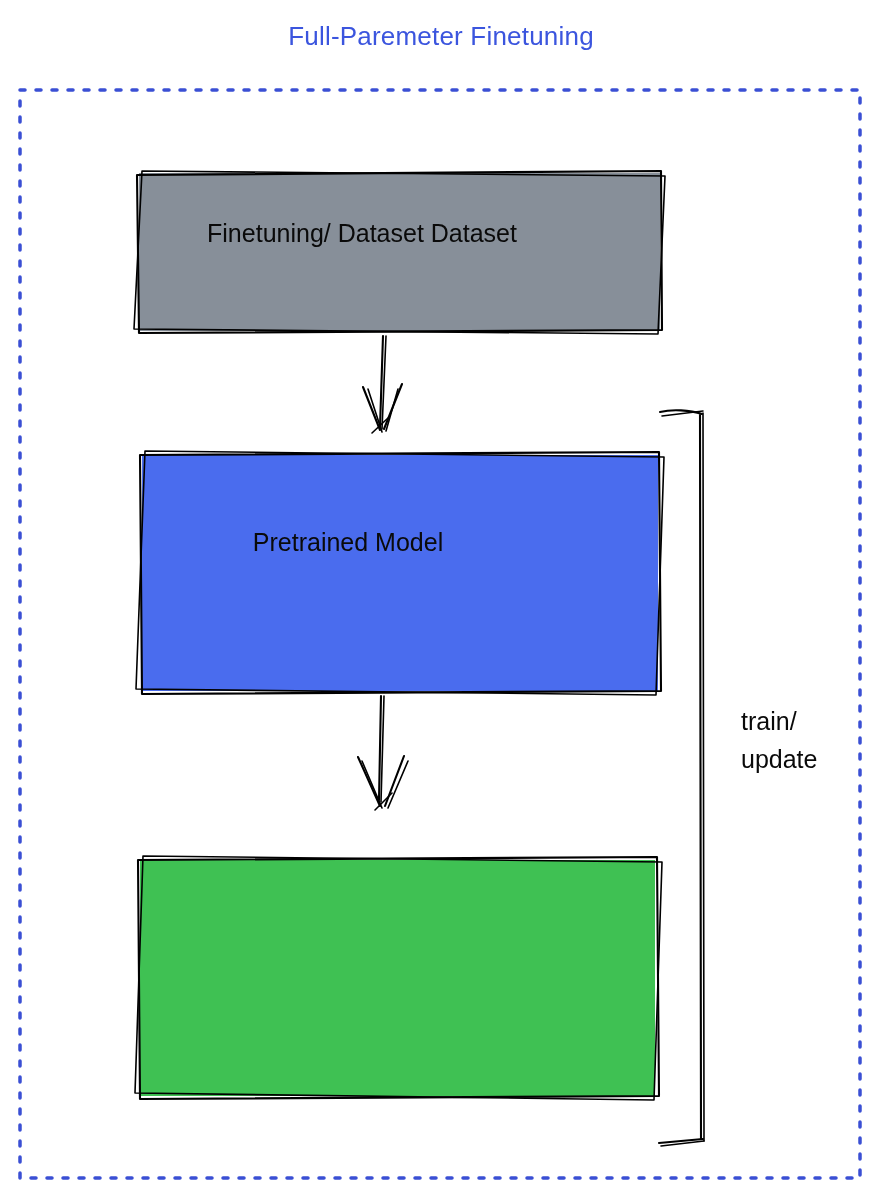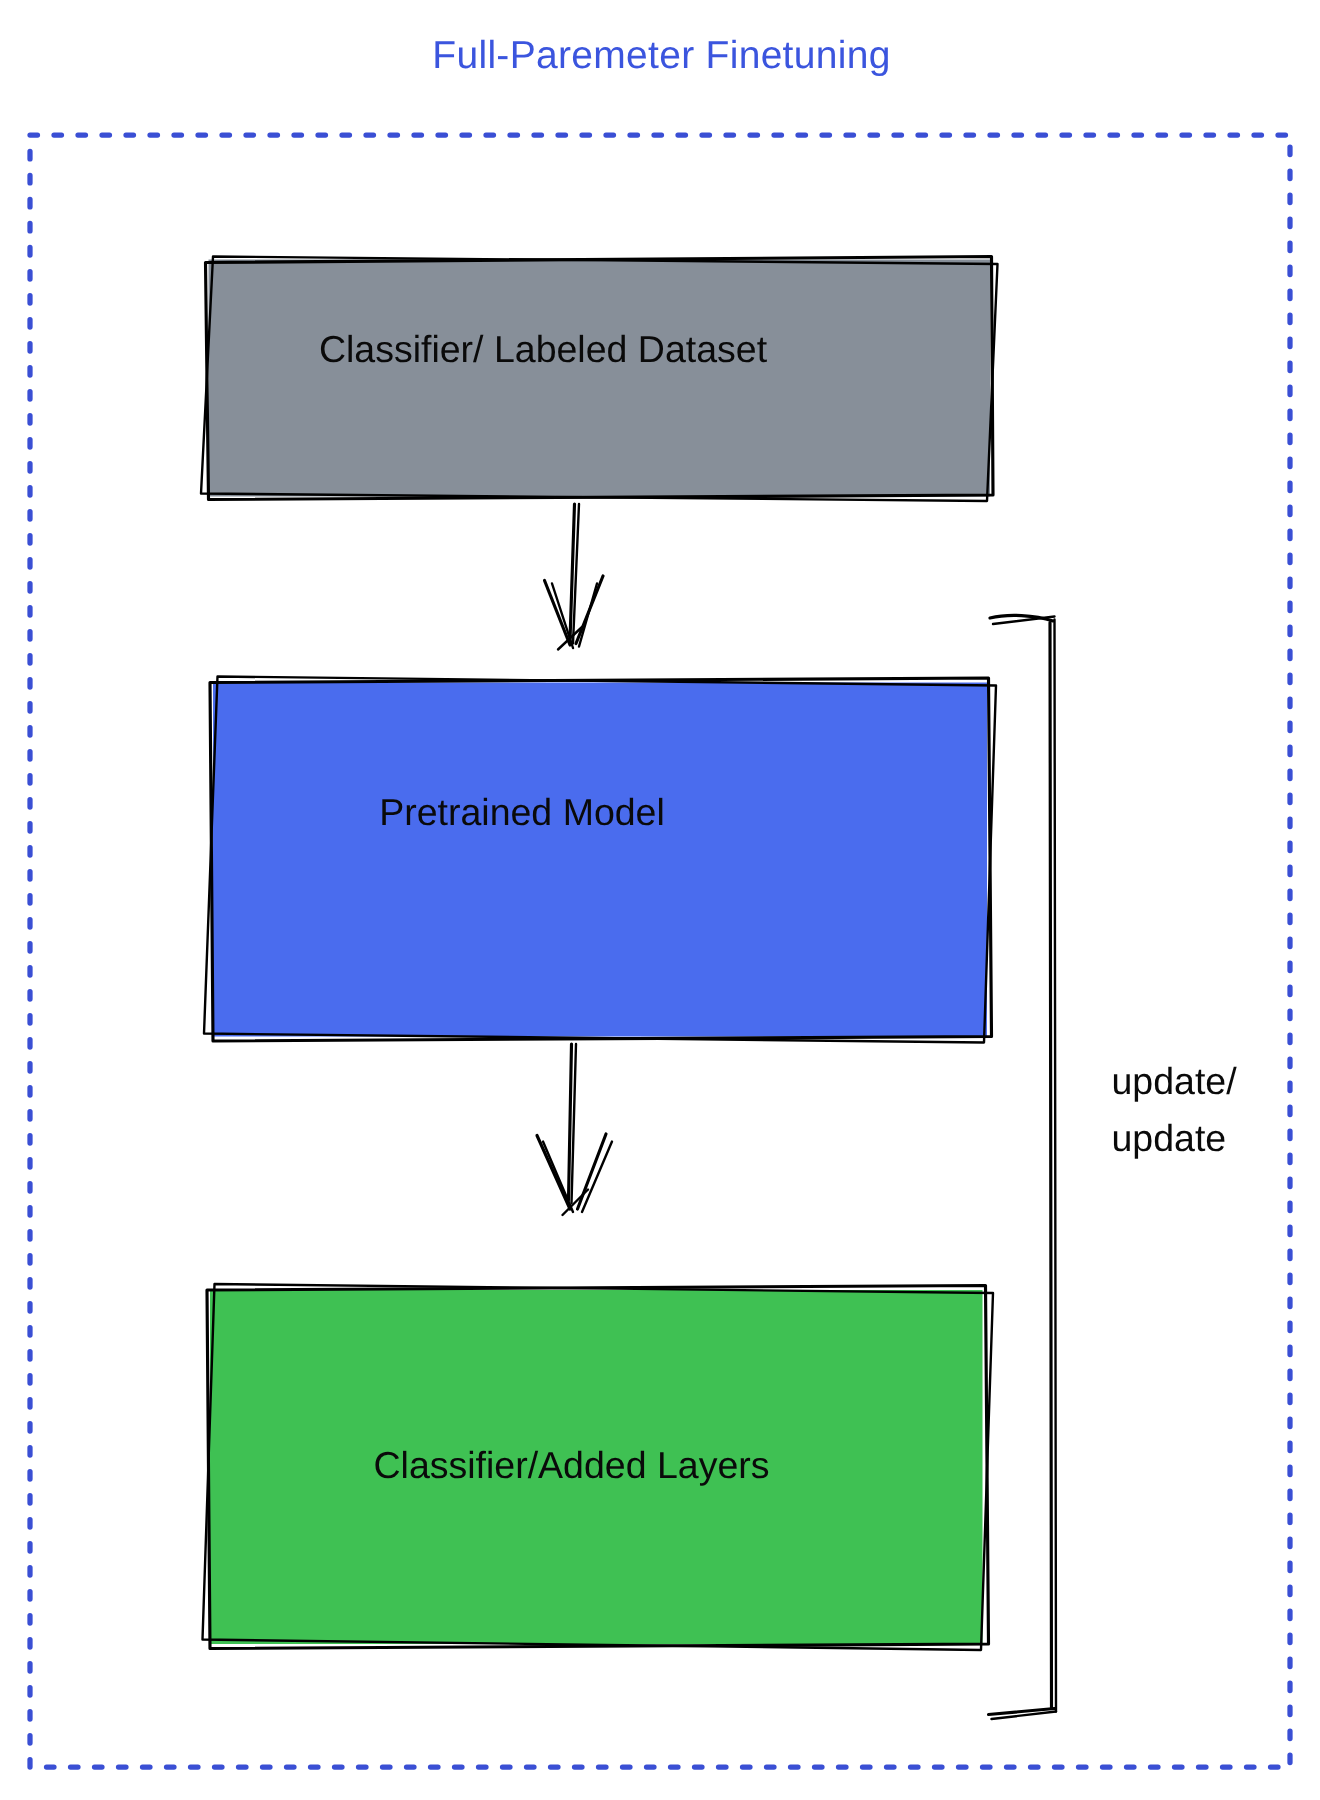--- a/index.html
+++ b/index.html
@@ -112,22 +112,21 @@
       <path class="ink w16" d="M703,413 L704,1141"></path>
       <path class="ink w2" d="M660,412 C672,409 690,410 702,414"></path>
       <path class="ink w16" d="M662,416 L703,411"></path>
       <path class="ink w2" d="M659,1143 L703,1139"></path>
       <path class="ink w16" d="M661,1146 L704,1141"></path>
     </g>
   </svg>
 
   <div class="title">Full-Paremeter Finetuning</div>
 
-  <div class="box-label label-dataset">Classifier/ Labeled Dataset</div>
+  <div class="box-label label-dataset">Finetuning/ Dataset Dataset</div>
 
   <div class="box-label label-pretrained">Pretrained Model</div>
 
-  <div class="box-label label-classifier">Classifier/Added Layers</div>
 
-  <div class="bracket-label">update/
+  <div class="bracket-label">train/
 update</div>
 
 </div>
 
 </body></html>

